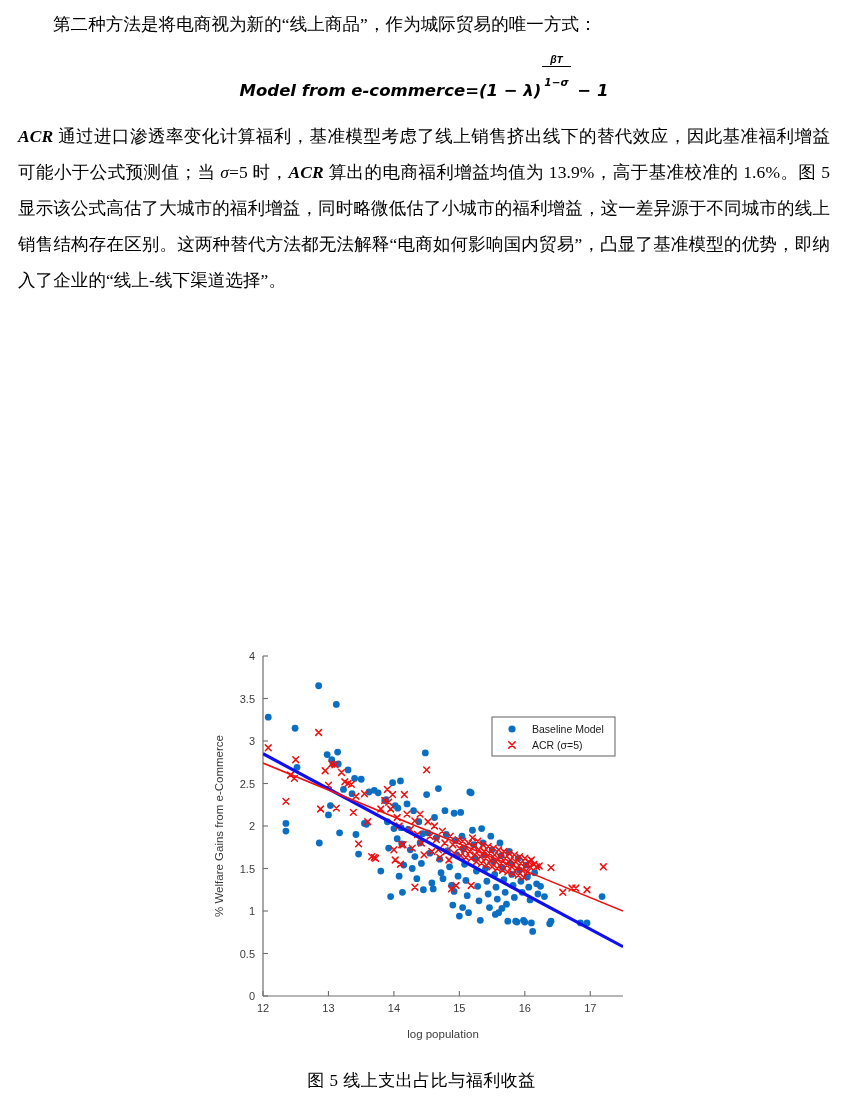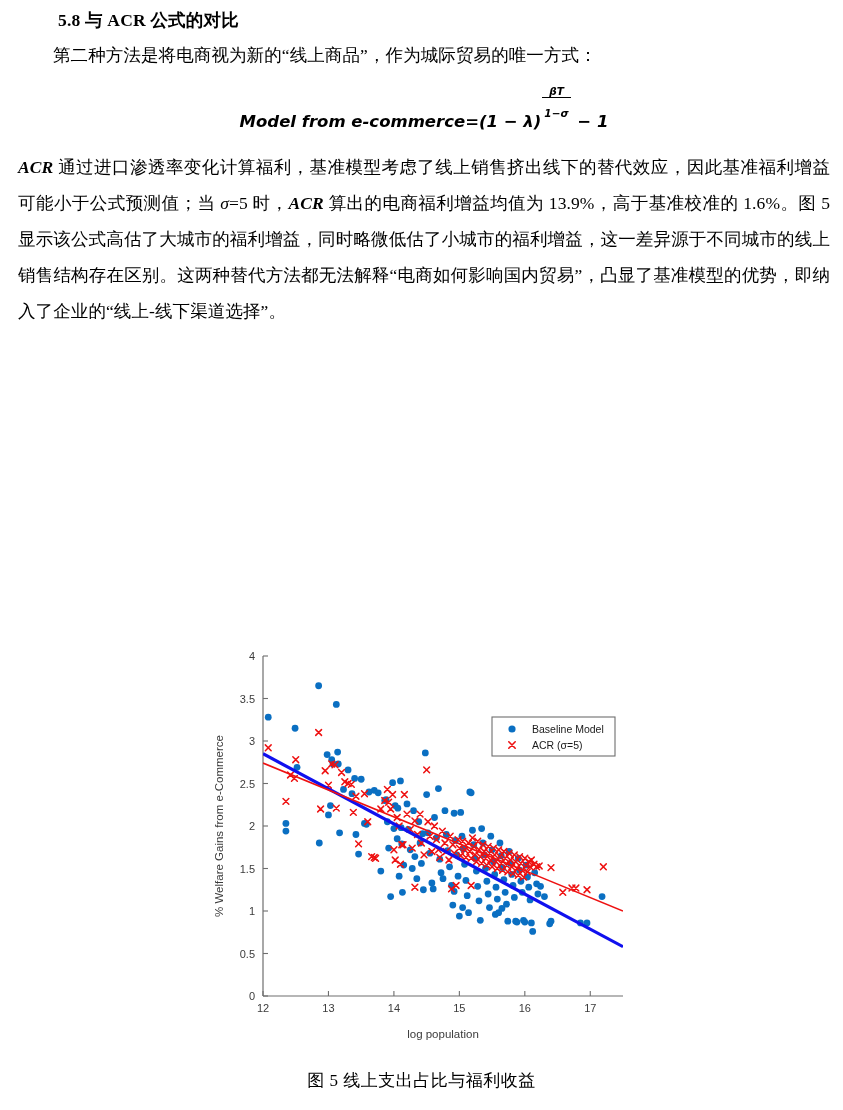--- a/index.html
+++ b/index.html
@@ -61,21 +61,21 @@
   .formula .frac {
     display: inline-block;
     vertical-align: super;
     font-size: 10.5px;
     line-height: 1.05;
     text-align: center;
     position: relative;
     top: -3px;
     margin: 0 1px;
   }
-  .formula .frac .num { display: block; padding: 0 2px; }
+  .formula .frac .num { display: block; padding: 0 2px; font-family: Liberation Mono, monospace; }
   .formula .frac .den {
     display: block;
     border-top: 1px solid #000;
     padding: 10px 2px;
   }
   .formula .nonital { font-style: normal; }
 
   .ital { font-style: italic; }
   .bi { font-style: italic; font-weight: bold; }
 
@@ -118,21 +118,20 @@
     fill: #1a1a1a;
   }
 </style>
 </head>
 <body>
 
 <div class="page">
 
   <div class="doc-body">
 
-    <h2 class="heading">5.8 与 ACR 公式的对比</h2>
 
 
     <p class="para">第二种方法是将电商视为新的“线上商品”，作为城际贸易的唯一方式：</p>
 
     <div class="formula"><span>Model from e-commerce</span><span class="nonital">=</span><span>(1 − λ)</span><span class="frac"><span class="num">βT</span><span class="den">1−σ</span></span><span> − 1</span></div>
 
     <p class="para" style="text-indent:0"><span class="bi">ACR</span><span> 通过进口渗透率变化计算福利，基准模型考虑了线上销售挤出线下的替代效应，因此基准福利增益可能小于公式预测值；当 </span><span class="ital">σ</span><span>=5 时，</span><span class="bi">ACR</span><span> 算出的电商福利增益均值为 13.9%，高于基准校准的 1.6%。图 5 显示该公式高估了大城市的福利增益，同时略微低估了小城市的福利增益，这一差异源于不同城市的线上销售结构存在区别。这两种替代方法都无法解释“电商如何影响国内贸易”，凸显了基准模型的优势，即纳入了企业的“线上-线下渠道选择”。</span></p>
 
   </div>
 

